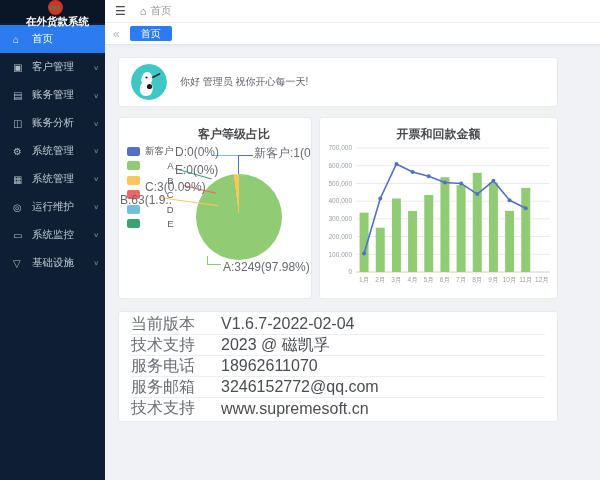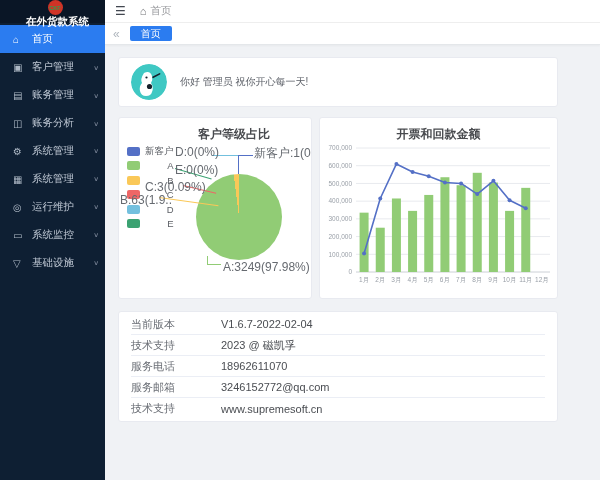--- a/index.html
+++ b/index.html
@@ -83,21 +83,21 @@
   .ln-b { left:40px; top:79px; width:60px; height:1px; background:#fac858;
     transform:rotate(8deg); transform-origin:left center; }
   .ln-a-v { left:88px; top:138px; width:1px; height:8px; background:#91cc75; }
   .ln-a-h { left:88px; top:146px; width:14px; height:1px; background:#91cc75; }
 
   .bar-svg-wrap { position:absolute; left:0; top:22px; width:100%; }
 
   
   .info-card { width:440px; padding:2px 12px; }
   .info-row { display:flex; height:21px; align-items:center;
-    border-bottom:1px solid #ebeef5; font-size:11px; }
+    border-bottom:1px solid #ebeef5; font-size:16px; }
   .info-row:last-child { border-bottom:none; }
   .info-label { width:90px; color:#6a6e75; }
   .info-value { color:#4a4d52; }
 </style>
 </head>
 <body>
 
 <div class="sidebar">
   <div class="logo-bar">
     <div class="logo-circle">CKF</div>

